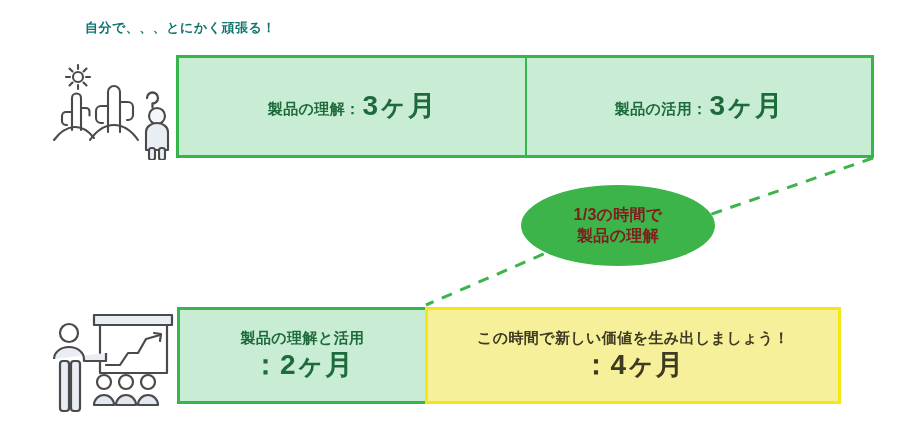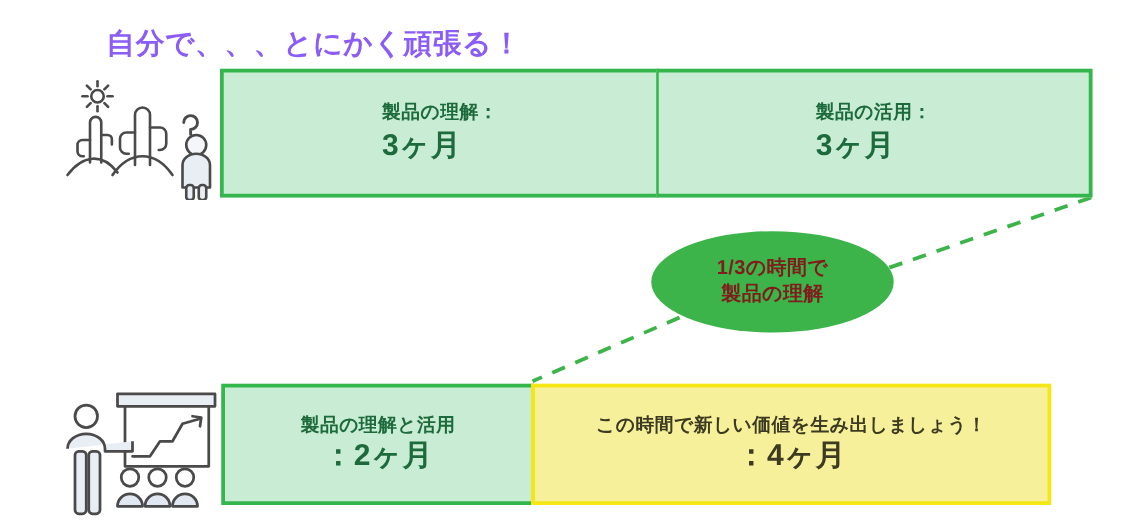--- a/index.html
+++ b/index.html
@@ -28,23 +28,23 @@
     top: 0;
     width: 899px;
     height: 424px;
     pointer-events: none;
     z-index: 1;
   }
 
   
   .heading {
     position: absolute;
-    font-size: 23px;
-    font-weight: 700;
-    color: #8b5cf6;
+    font-size: 13px;
+    font-weight: 700;
+    color: #0f766e;
     letter-spacing: 0.5px;
     white-space: nowrap;
     z-index: 4;
   }
   #heading-top    { left: 85px;  top: 19px; }
   #heading-bottom { left: 85px;  top: 272px; }
 
   
   .icon-art {
     position: absolute;
@@ -83,31 +83,30 @@
   .bar-line {
     display: block;
     line-height: 1.22;
   }
   .bar-label {
     font-size: 15px;
     font-weight: 700;
     letter-spacing: 0.4px;
   }
   .bar-value {
-    font-size: 24px;
+    font-size: 28px;
     font-weight: 700;
     letter-spacing: 0.5px;
   }
   
   .bar-inline {
     display: flex;
     align-items: baseline;
     justify-content: center;
     gap: 2px;
-    flex-direction: column;
   }
   .bar-inline .bar-label { position: relative; top: -1px; }
 
   
   #callout {
     position: absolute;
     left: 521px;
     top: 185px;
     width: 194px;
     height: 81px;

